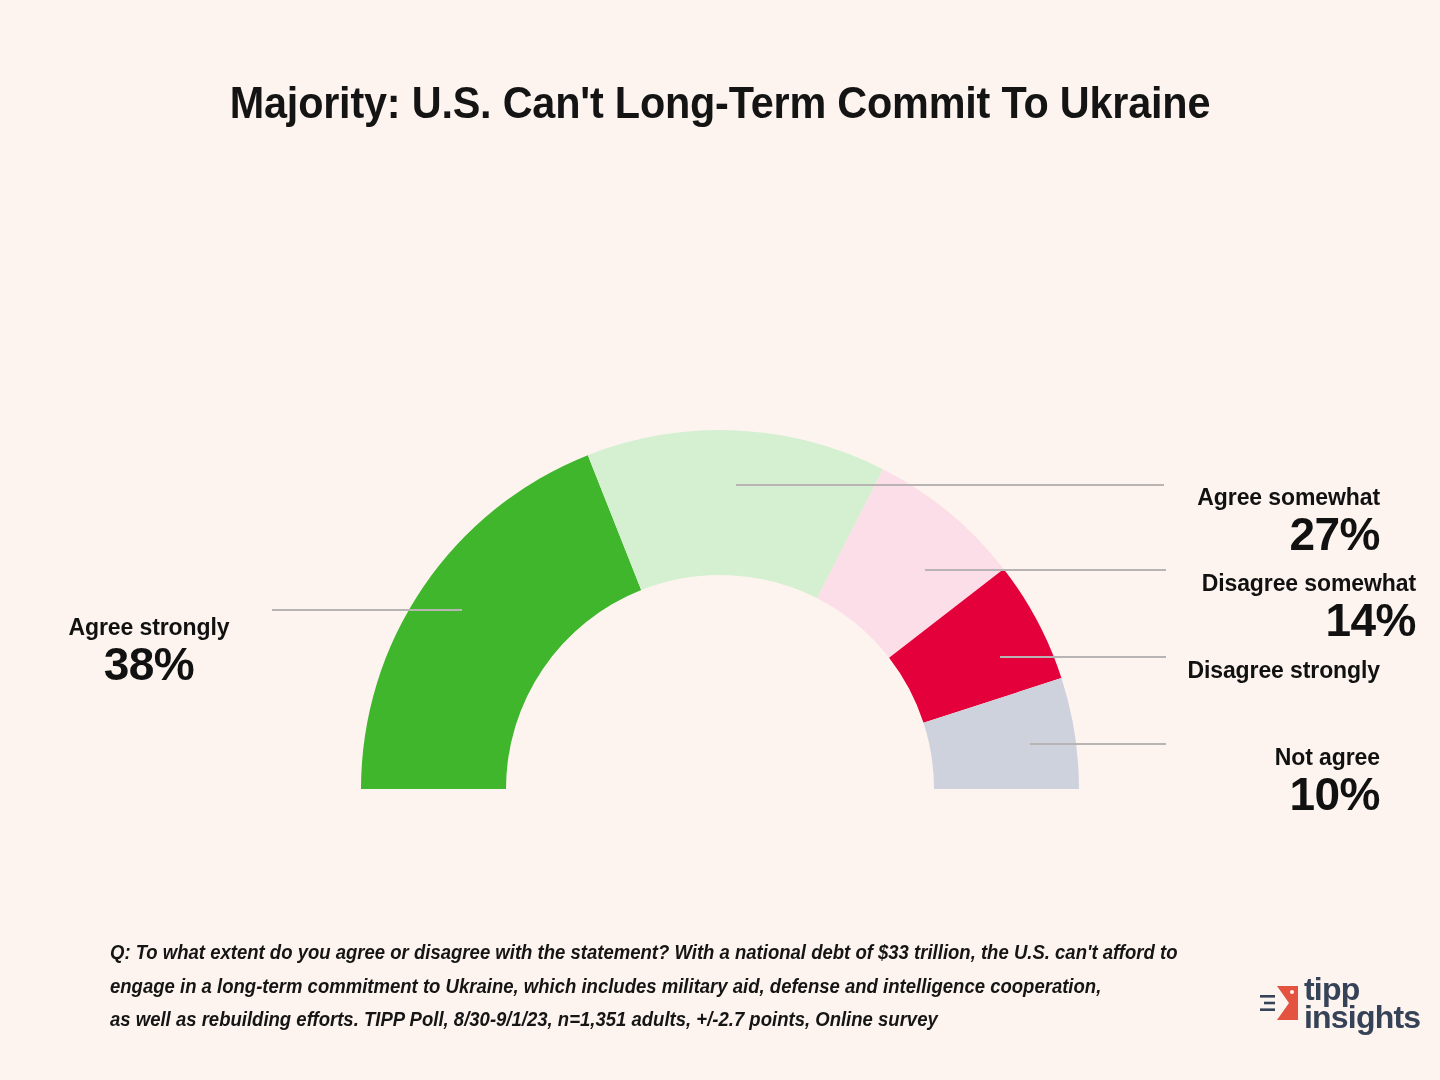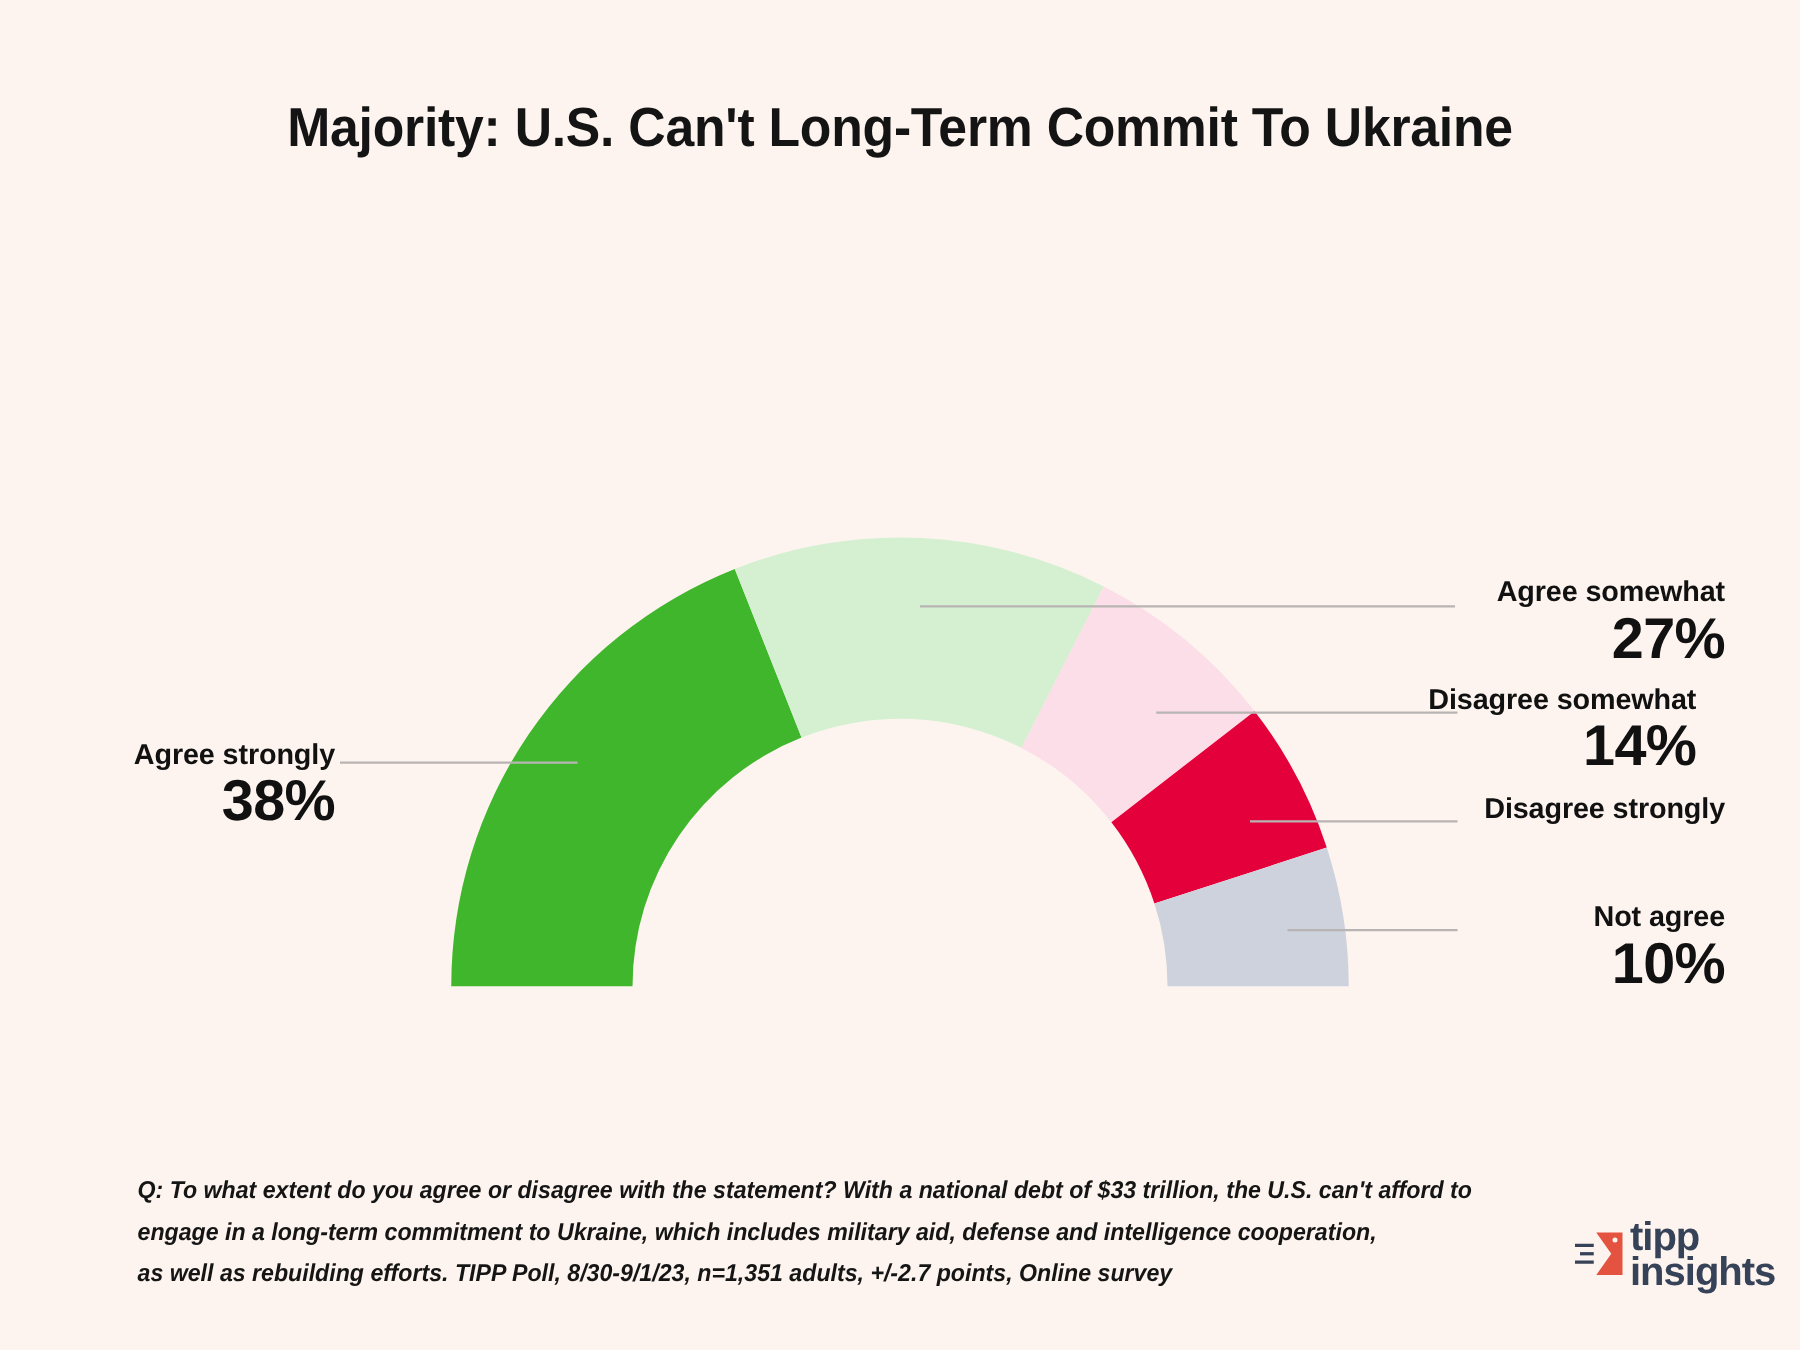--- a/index.html
+++ b/index.html
@@ -49,43 +49,44 @@
     width: 1440px;
     height: 1080px;
     overflow: visible;
   }
 
   
   .callout {
     position: absolute;
     line-height: 1.0;
     color: #111111;
+    margin-top: 24px;
   }
   .callout .cat {
     font-size: 23px;
     font-weight: 700;
     letter-spacing: -0.1px;
     white-space: nowrap;
     display: block;
   }
   .callout .val {
     font-size: 46px;
     font-weight: 700;
     letter-spacing: -0.5px;
     white-space: nowrap;
     display: block;
     margin-top: 2px;
   }
   .callout.right { text-align: right; }
-  .callout.left  { text-align: right; }
+  .callout.left  { text-align: center; }
 
   
   #callout-agree-strongly      { left: 30px;  top: 592px; width: 238px; }
   #callout-agree-somewhat      { left: 1010px; top: 462px; width: 370px; }
-  #callout-disagree-somewhat   { left: 987px; top: 548px; width: 370px; }
+  #callout-disagree-somewhat   { left: 1046px; top: 548px; width: 370px; }
   #callout-disagree-strongly   { left: 1010px; top: 635px; width: 370px; }
   #callout-not-sure            { left: 1010px; top: 722px; width: 370px; }
 
   
   .footnote {
     position: absolute;
     left: 110px;
     top: 936px;
     width: 1130px;
     font-size: 19.5px;

